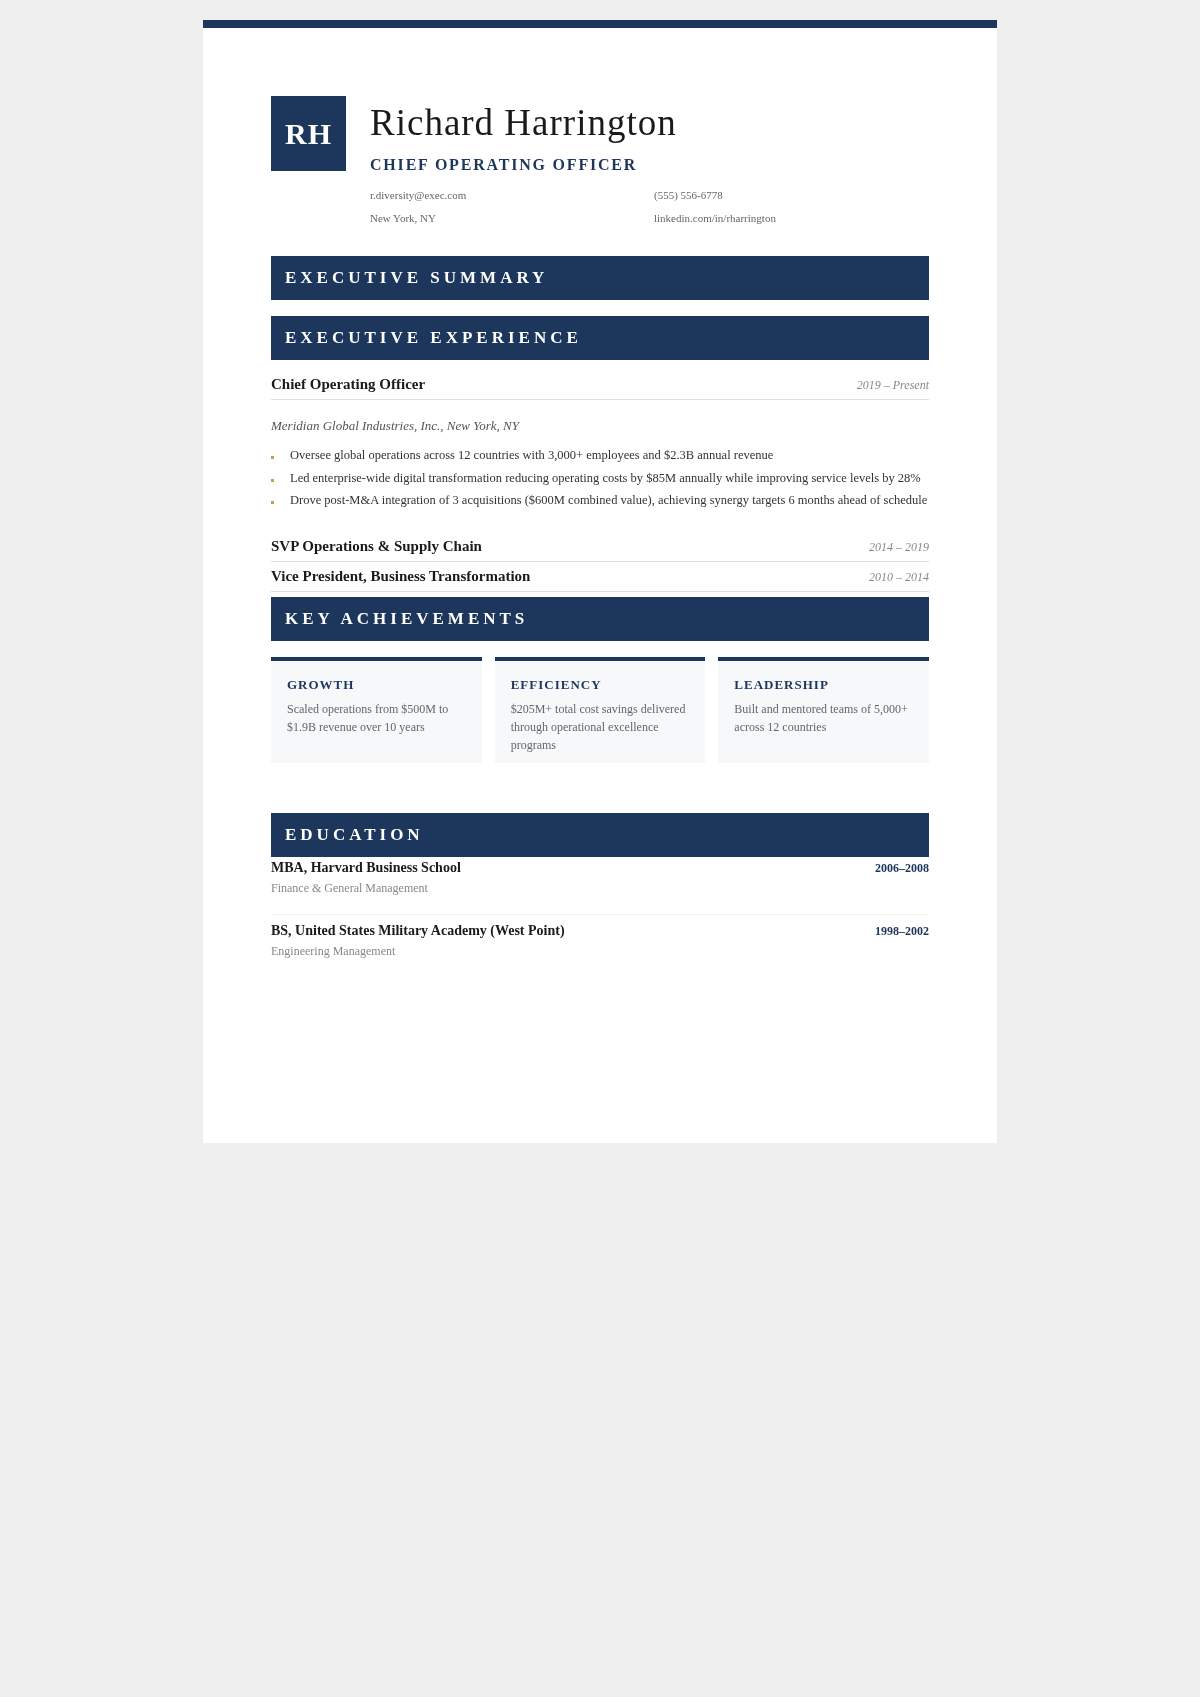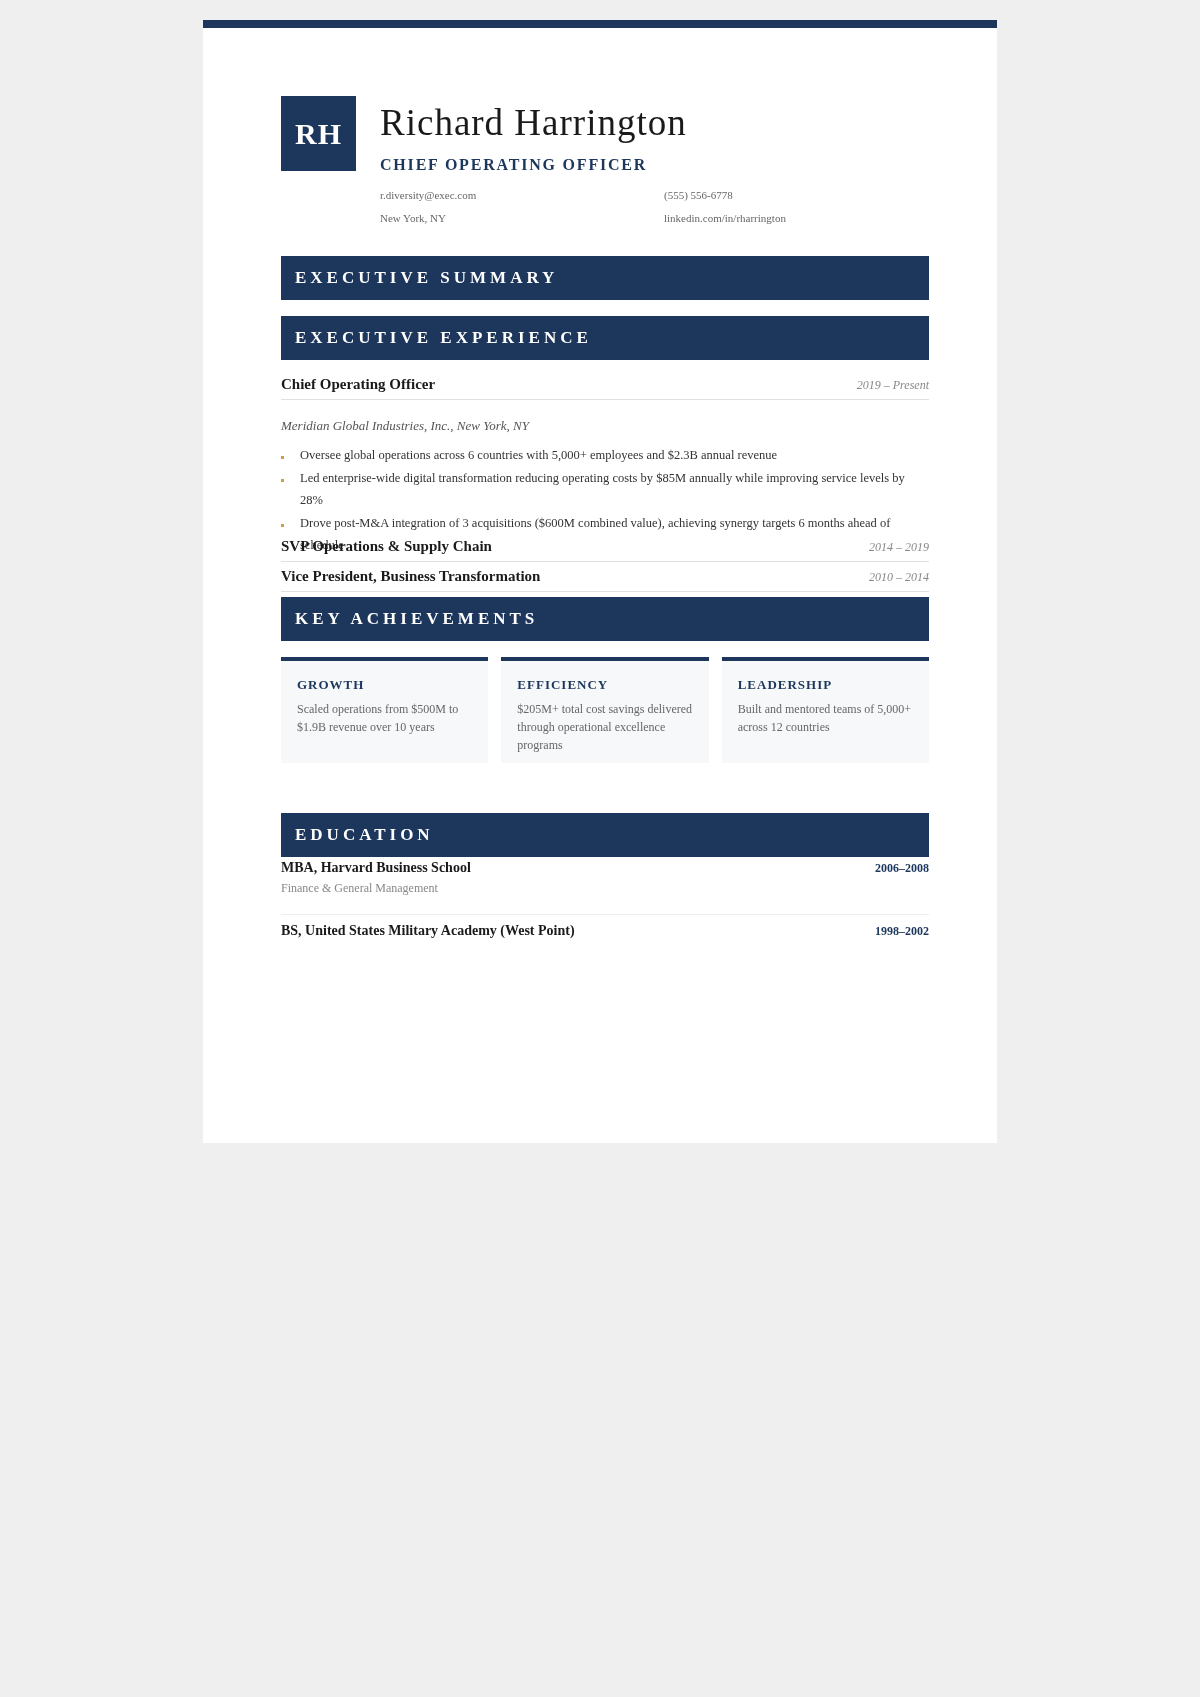--- a/index.html
+++ b/index.html
@@ -16,21 +16,21 @@
     left: 203px;
     top: 20px;
     width: 794px;
     height: 1123px;
     background: #ffffff;
     border-top: 8px solid #1c365c;
     box-sizing: border-box;
   }
   .inner {
     position: absolute;
-    left: 78px;
+    left: 68px;
     right: 68px;
     top: 0;
   }
   
   .header { position: relative; height: 240px; }
   .monogram {
     position: absolute; left: 0; top: 68px;
     width: 75px; height: 75px;
     background: #1c365c; color: #fff;
     display: flex; align-items: center; justify-content: center;
@@ -136,21 +136,21 @@
 
     <div class="section-header" style="top:288px;">EXECUTIVE EXPERIENCE</div>
 
     <div class="job" style="top:348px;">
       <div class="job-row">
         <span class="job-role">Chief Operating Officer</span>
         <span class="job-dates">2019 – Present</span>
       </div>
       <div class="company">Meridian Global Industries, Inc., New York, NY</div>
       <ul class="bullets">
-        <li><span class="dot"></span><span>Oversee global operations across 6 countries with 5,000+ employees and $2.3B annual revenue</span></li>
+        <li><span class="dot"></span><span>Oversee global operations across 12 countries with 3,000+ employees and $2.3B annual revenue</span></li>
         <li><span class="dot"></span><span>Led enterprise-wide digital transformation reducing operating costs by $85M annually while improving service levels by 28%</span></li>
         <li><span class="dot"></span><span>Drove post-M&amp;A integration of 3 acquisitions ($600M combined value), achieving synergy targets 6 months ahead of schedule</span></li>
       </ul>
     </div>
 
     <div class="job" style="top:510px;">
       <div class="job-row">
         <span class="job-role">SVP Operations &amp; Supply Chain</span>
         <span class="job-dates">2014 – 2019</span>
       </div>
@@ -190,16 +190,17 @@
       <div class="edu-field">Finance &amp; General Management</div>
     </div>
 
     <div class="edu-divider" style="top:886px;"></div>
 
     <div class="edu" style="top:895px;">
       <div class="edu-row">
         <span class="edu-degree">BS, United States Military Academy (West Point)</span>
         <span class="edu-dates">1998–2002</span>
       </div>
+      <div class="edu-field">Engineering Management</div>
     </div>
 
   </div>
 </div>
 
 </body></html>

